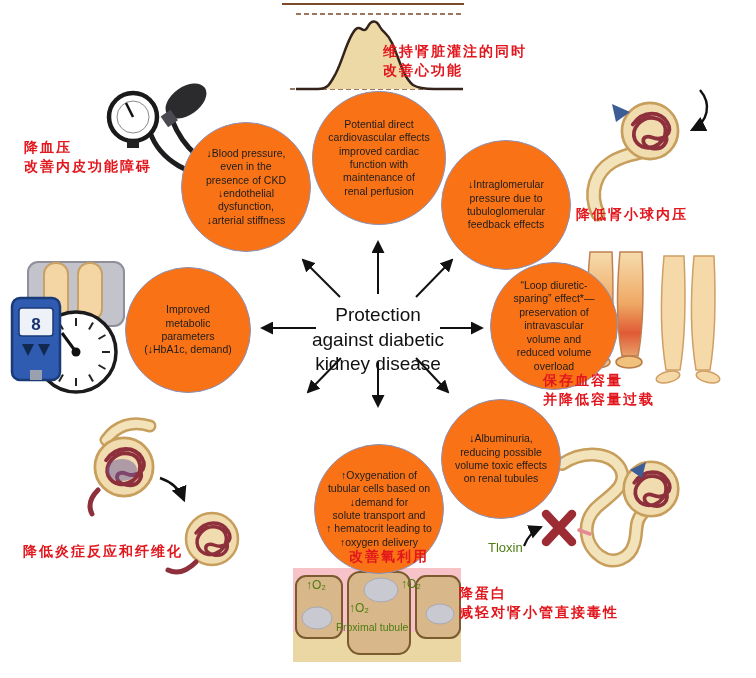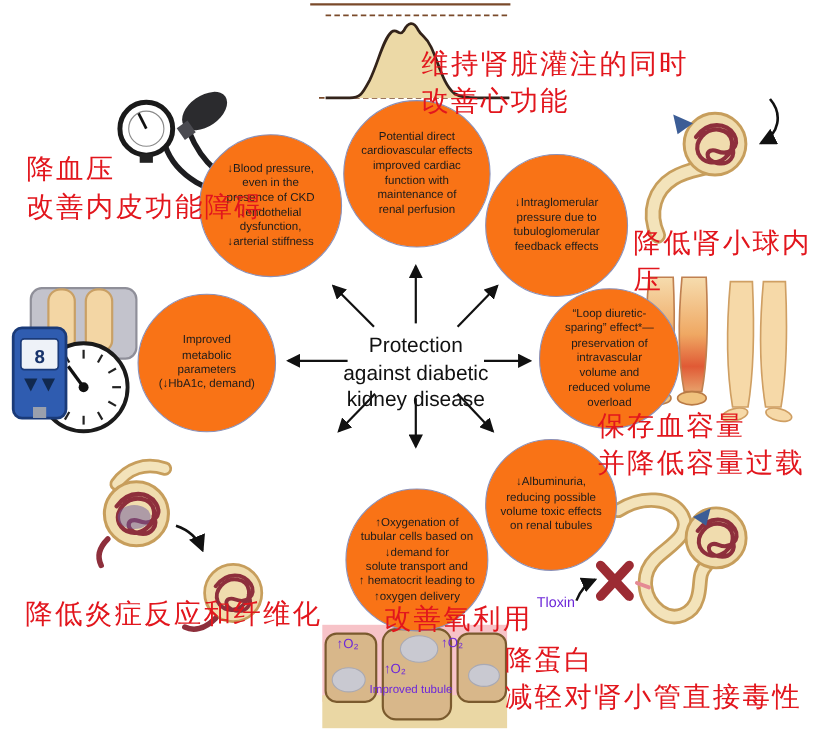--- a/index.html
+++ b/index.html
@@ -4,23 +4,23 @@
 <style>
   html,body{margin:0;padding:0;background:#ffffff;}
   .stage{position:relative;width:756px;height:678px;background:#ffffff;overflow:hidden;
          font-family:"Liberation Sans","DejaVu Sans",sans-serif;}
   .art{position:absolute;left:0;top:0;z-index:1;}
   .node{position:absolute;z-index:2;border-radius:50%;background:#f97316;border:1.5px solid #8a91ba;
         display:flex;align-items:center;justify-content:center;text-align:center;}
   .node .txt{white-space:pre-line;font-size:10.5px;line-height:1.28;color:#1c1c1c;padding:4px;}
   .center-label{position:absolute;z-index:2;white-space:pre-line;text-align:center;
         font-size:19px;font-weight:normal;color:#111;line-height:1.3;}
-  .ann{position:absolute;z-index:3;white-space:pre-line;color:#e2161d;font-size:25px;
-        letter-spacing:2px;line-height:1.35;font-weight:400;}
-  .lbl{position:absolute;z-index:3;color:#6d28d9;white-space:pre-line;}
+  .ann{position:absolute;z-index:3;white-space:pre-line;color:#e2161d;font-size:14px;
+        letter-spacing:2px;line-height:1.35;font-weight:700;}
+  .lbl{position:absolute;z-index:3;color:#4d7c0f;white-space:pre-line;}
   .lbl.o2{font-size:12px;}
   .lbl.small{font-size:10.5px;}
   .lbl.toxin{font-size:13px;}
 </style>
 </head>
 <body>
 
 <div class="stage">
 
   <svg class="art" width="756" height="678" viewBox="0 0 756 678">
@@ -214,18 +214,18 @@
 改善内皮功能障碍</div>
   <div class="ann" style="left:576px;top:205px;">降低肾小球内压</div>
   <div class="ann" style="left:543px;top:371px;">保存血容量
 并降低容量过载</div>
   <div class="ann" style="left:3px;top:542px;margin-left:20px;">降低炎症反应和纤维化</div>
   <div class="ann" style="left:349px;top:547px;">改善氧利用</div>
   <div class="ann" style="left:459px;top:584px;">降蛋白
 减轻对肾小管直接毒性</div>
 
   <div class="lbl toxin" style="left:488px;top:540px;">Tloxin</div>
-  <div class="lbl small" style="left:336px;top:621px;">Improved tubule</div>
+  <div class="lbl small" style="left:336px;top:621px;">Proximal tubule</div>
   <div class="lbl o2" style="left:306px;top:578px;">↑O₂</div>
   <div class="lbl o2" style="left:349px;top:601px;">↑O₂</div>
   <div class="lbl o2" style="left:401px;top:577px;">↑O₂</div>
 
 </div>
 
 </body></html>

